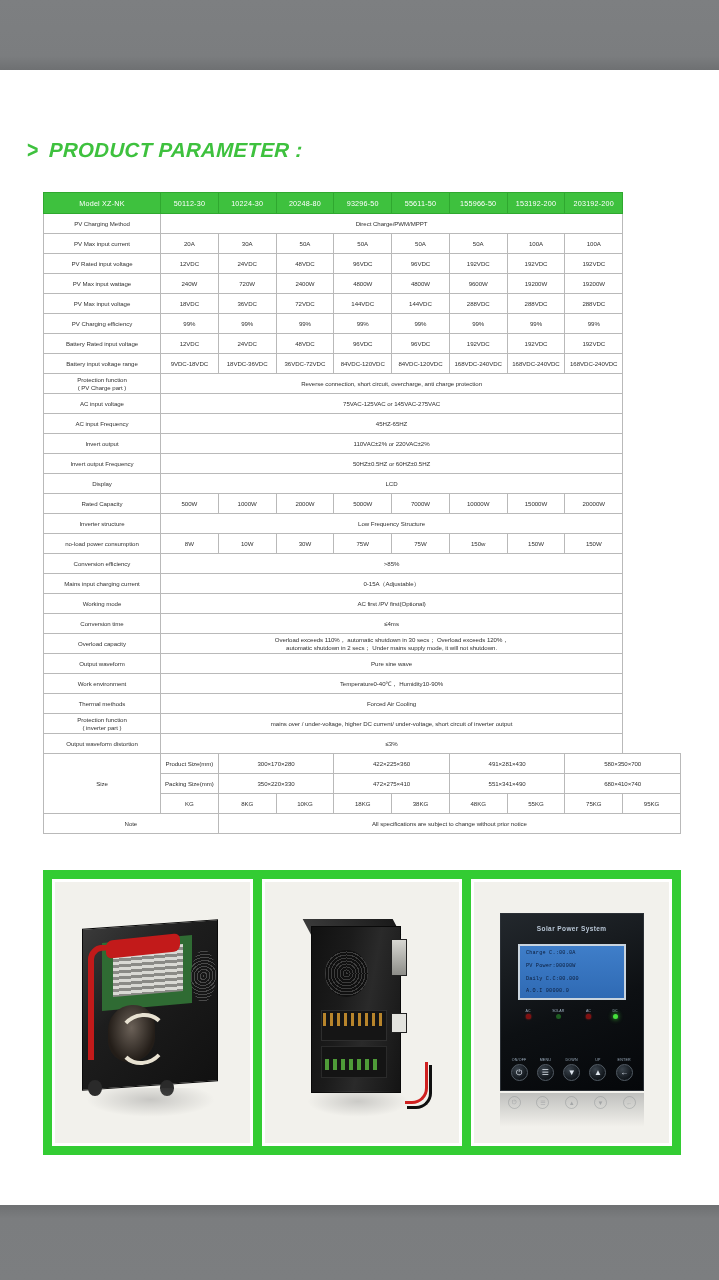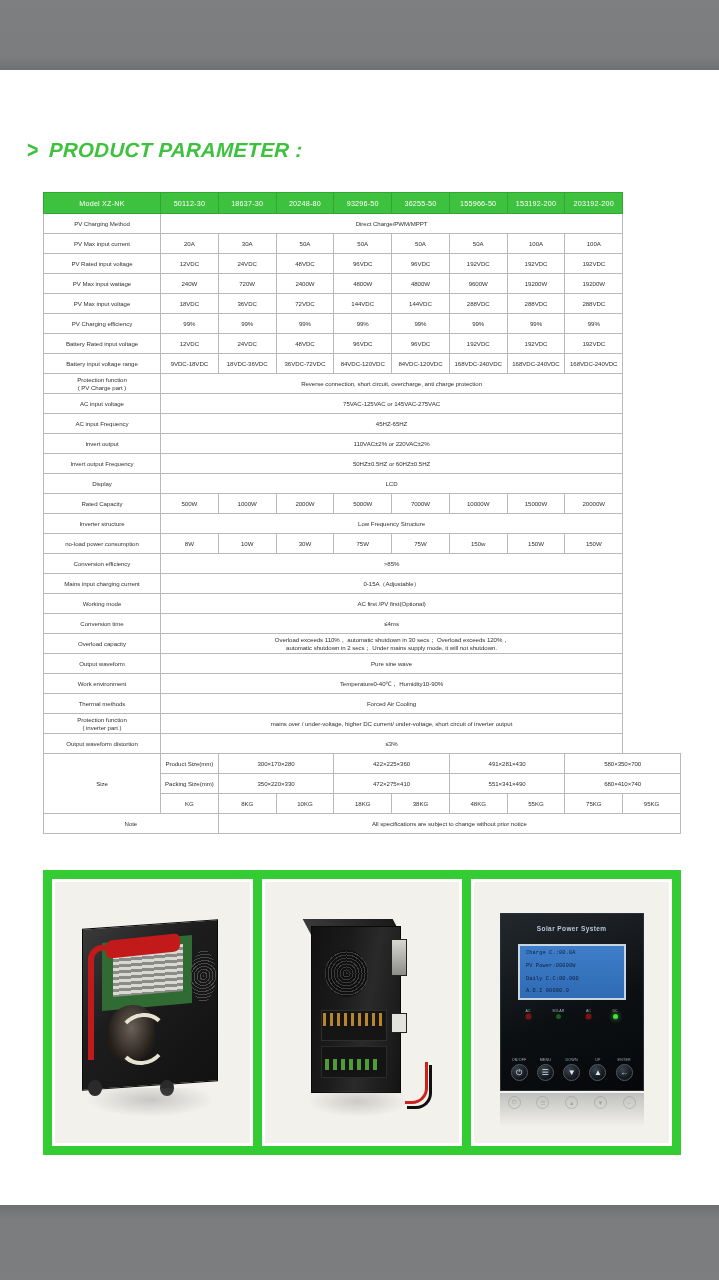--- a/index.html
+++ b/index.html
@@ -339,24 +339,24 @@
       <span id="title-chevron">&gt;</span>
       <span id="title-text">PRODUCT PARAMETER :</span>
     </div>
 
     <div id="spec-table-wrap">
       <table class="spec">
         <tbody id="spec-body">
             <tr class="head">
               <td class="rowlabel">Model XZ-NK</td>
               <td>50112-30</td>
-              <td>18637-30</td>
+              <td>10224-30</td>
               <td>20248-80</td>
               <td>93296-50</td>
-              <td>36255-50</td>
+              <td>55611-50</td>
               <td>155966-50</td>
               <td>153192-200</td>
               <td>203192-200</td>
             </tr>
             <tr>
               <td class="rowlabel">
                 <div>PV Charging Method</div>
               </td>
               <td colspan="8" class="">
                 <div>Direct Charge/PWM/MPPT</div>

